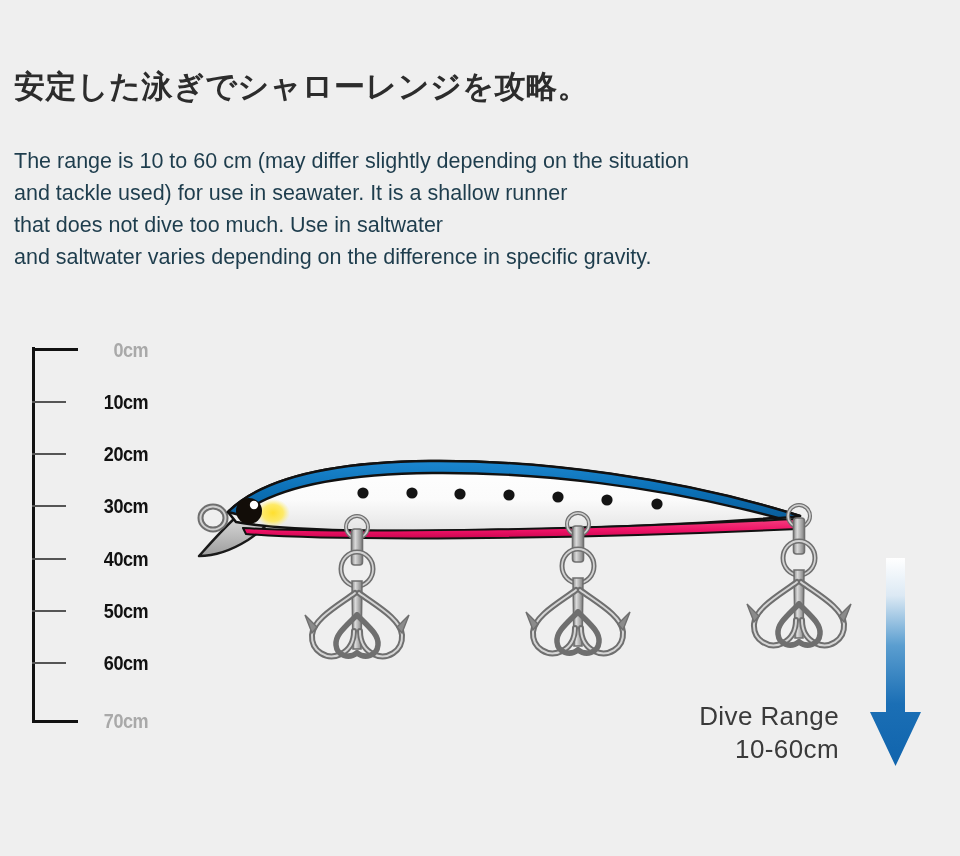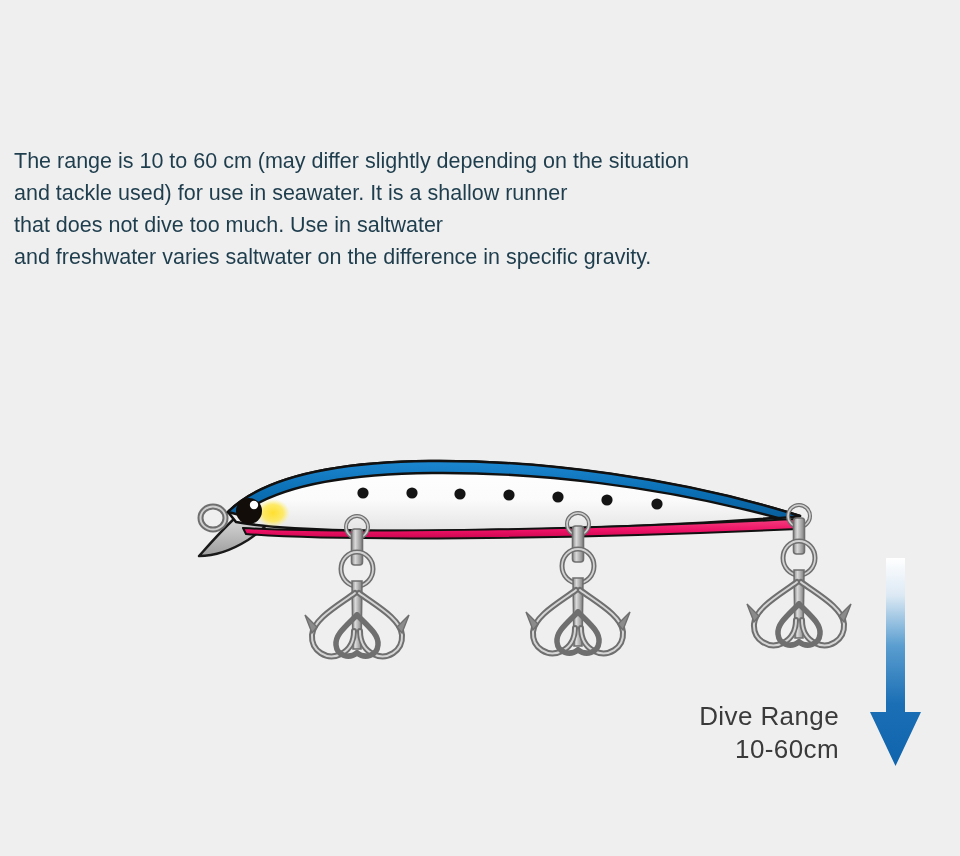--- a/index.html
+++ b/index.html
@@ -73,28 +73,50 @@
     letter-spacing:0.4px;
   }
   .dive-caption .l1{display:block;}
   .dive-caption .l2{display:block;}
 </style>
 </head>
 <body>
 
 <div id="stage">
 
+  <div class="headline">安定した泳ぎでシャローレンジを攻略。</div>
 
   <div class="body-copy">
     <span class="line">The range is 10 to 60 cm (may differ slightly depending on the situation</span>
     <span class="line">and tackle used) for use in seawater. It is a shallow runner</span>
     <span class="line">that does not dive too much. Use in saltwater</span>
-    <span class="line">and freshwater varies saltwater on the difference in specific gravity.</span>
+    <span class="line">and saltwater varies depending on the difference in specific gravity.</span>
   </div>
 
+  <div class="ruler">
+    <div class="axis"></div>
+
+    <div class="tick major" style="left:32px;top:348px;width:46px;"></div>
+    <div class="tick minor" style="left:32px;top:401px;width:34px;"></div>
+    <div class="tick minor" style="left:32px;top:453px;width:34px;"></div>
+    <div class="tick minor" style="left:32px;top:505px;width:34px;"></div>
+    <div class="tick minor" style="left:32px;top:558px;width:34px;"></div>
+    <div class="tick minor" style="left:32px;top:610px;width:34px;"></div>
+    <div class="tick minor" style="left:32px;top:662px;width:34px;"></div>
+    <div class="tick major" style="left:32px;top:720px;width:46px;"></div>
+
+    <div class="depth-label muted" style="left:28px;top:338px;">0cm</div>
+    <div class="depth-label" style="left:28px;top:390px;">10cm</div>
+    <div class="depth-label" style="left:28px;top:442px;">20cm</div>
+    <div class="depth-label" style="left:28px;top:494px;">30cm</div>
+    <div class="depth-label" style="left:28px;top:547px;">40cm</div>
+    <div class="depth-label" style="left:28px;top:599px;">50cm</div>
+    <div class="depth-label" style="left:28px;top:651px;">60cm</div>
+    <div class="depth-label muted" style="left:28px;top:709px;">70cm</div>
+  </div>
 
   <svg class="lure" viewBox="0 0 960 856">
     <defs>
       <linearGradient id="bodyGrad" x1="0" y1="0" x2="0" y2="1">
         <stop offset="0%" stop-color="#ffffff"></stop>
         <stop offset="55%" stop-color="#fbfbfb"></stop>
         <stop offset="100%" stop-color="#e4e4e4"></stop>
       </linearGradient>
       <linearGradient id="backGrad" x1="0" y1="0" x2="0" y2="1">
         <stop offset="0%" stop-color="#1b86cf"></stop>

